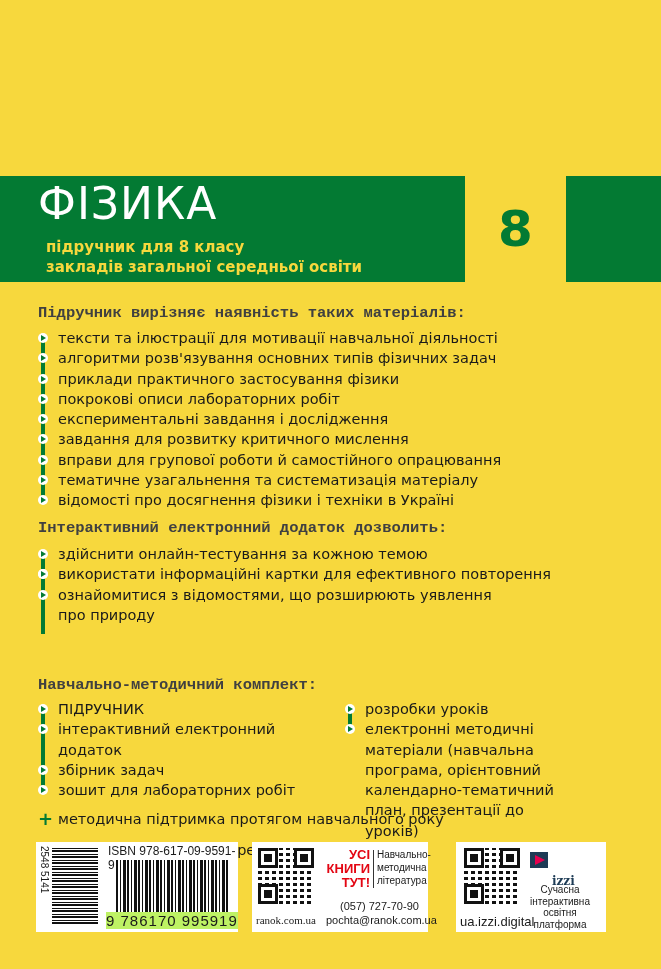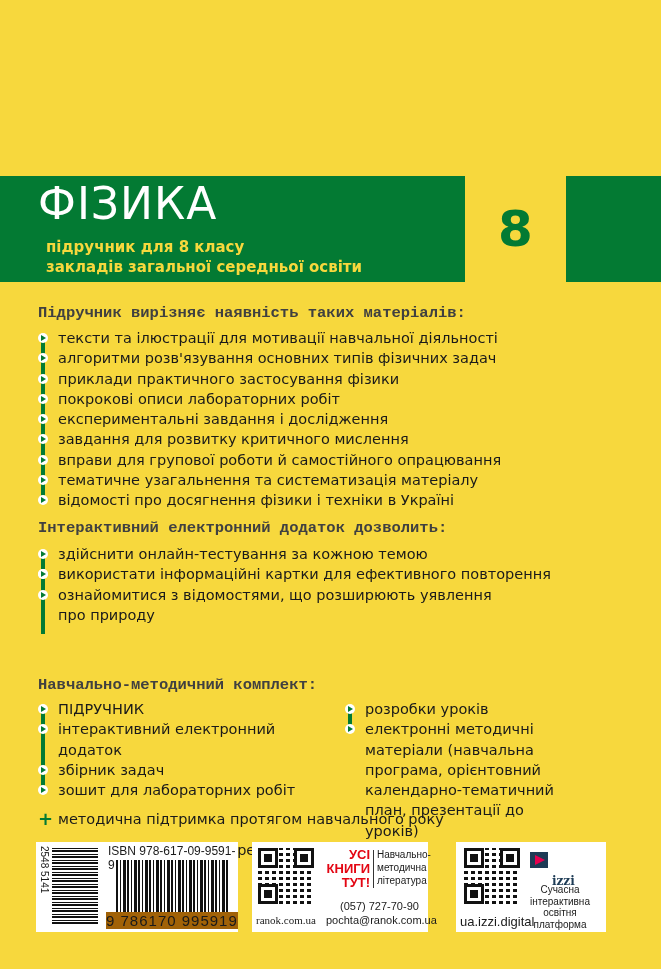--- a/index.html
+++ b/index.html
@@ -82,21 +82,21 @@
   <li><span class="bullet"></span><span>електронні методичні матеріали (навчальна програма, орієнтовний календарно-тематичний план, презентації до уроків)</span></li>
 </ul>
 <div class="plus">+</div>
 <div class="support">методична підтримка протягом навчального року</div>
 
 <div class="box isbn-box small">
   <div style="position:absolute;left:4px;top:4px;width:10px;height:80px;font-size:10px;writing-mode:vertical-rl;">2548 5141</div>
   <div style="position:absolute;left:16px;top:4px;width:46px;height:78px;background:repeating-linear-gradient(0deg,#111 0 2px,#fff 2px 3px,#111 3px 4px,#fff 4px 6px);"></div>
   <div style="position:absolute;left:72px;top:2px;font-size:12px;">ISBN 978-617-09-9591-9</div>
   <div style="position:absolute;left:80px;top:18px;width:114px;height:54px;background:repeating-linear-gradient(90deg,#111 0 2px,#fff 2px 4px,#111 4px 5px,#fff 5px 7px,#111 7px 10px,#fff 10px 11px);"></div>
-  <div style="position:absolute;left:70px;top:70px;font-size:15px;letter-spacing:1px;background:#a16207;">9 786170 995919</div>
+  <div style="position:absolute;left:70px;top:70px;font-size:15px;letter-spacing:1px;background:#bef264;">9 786170 995919</div>
 </div>
 
 <div class="box ranok-box small">
   <div class="qr" style="left:6px;top:6px;">
     <div class="qr-corner" style="left:0;top:0;"></div>
     <div class="qr-corner" style="right:0;top:0;"></div>
     <div class="qr-corner" style="left:0;bottom:0;"></div>
   </div>
   <div style="position:absolute;left:66px;top:6px;text-align:right;width:52px;color:#e30613;font-weight:bold;font-size:13px;line-height:14px;">
     <div>УСІ</div>

